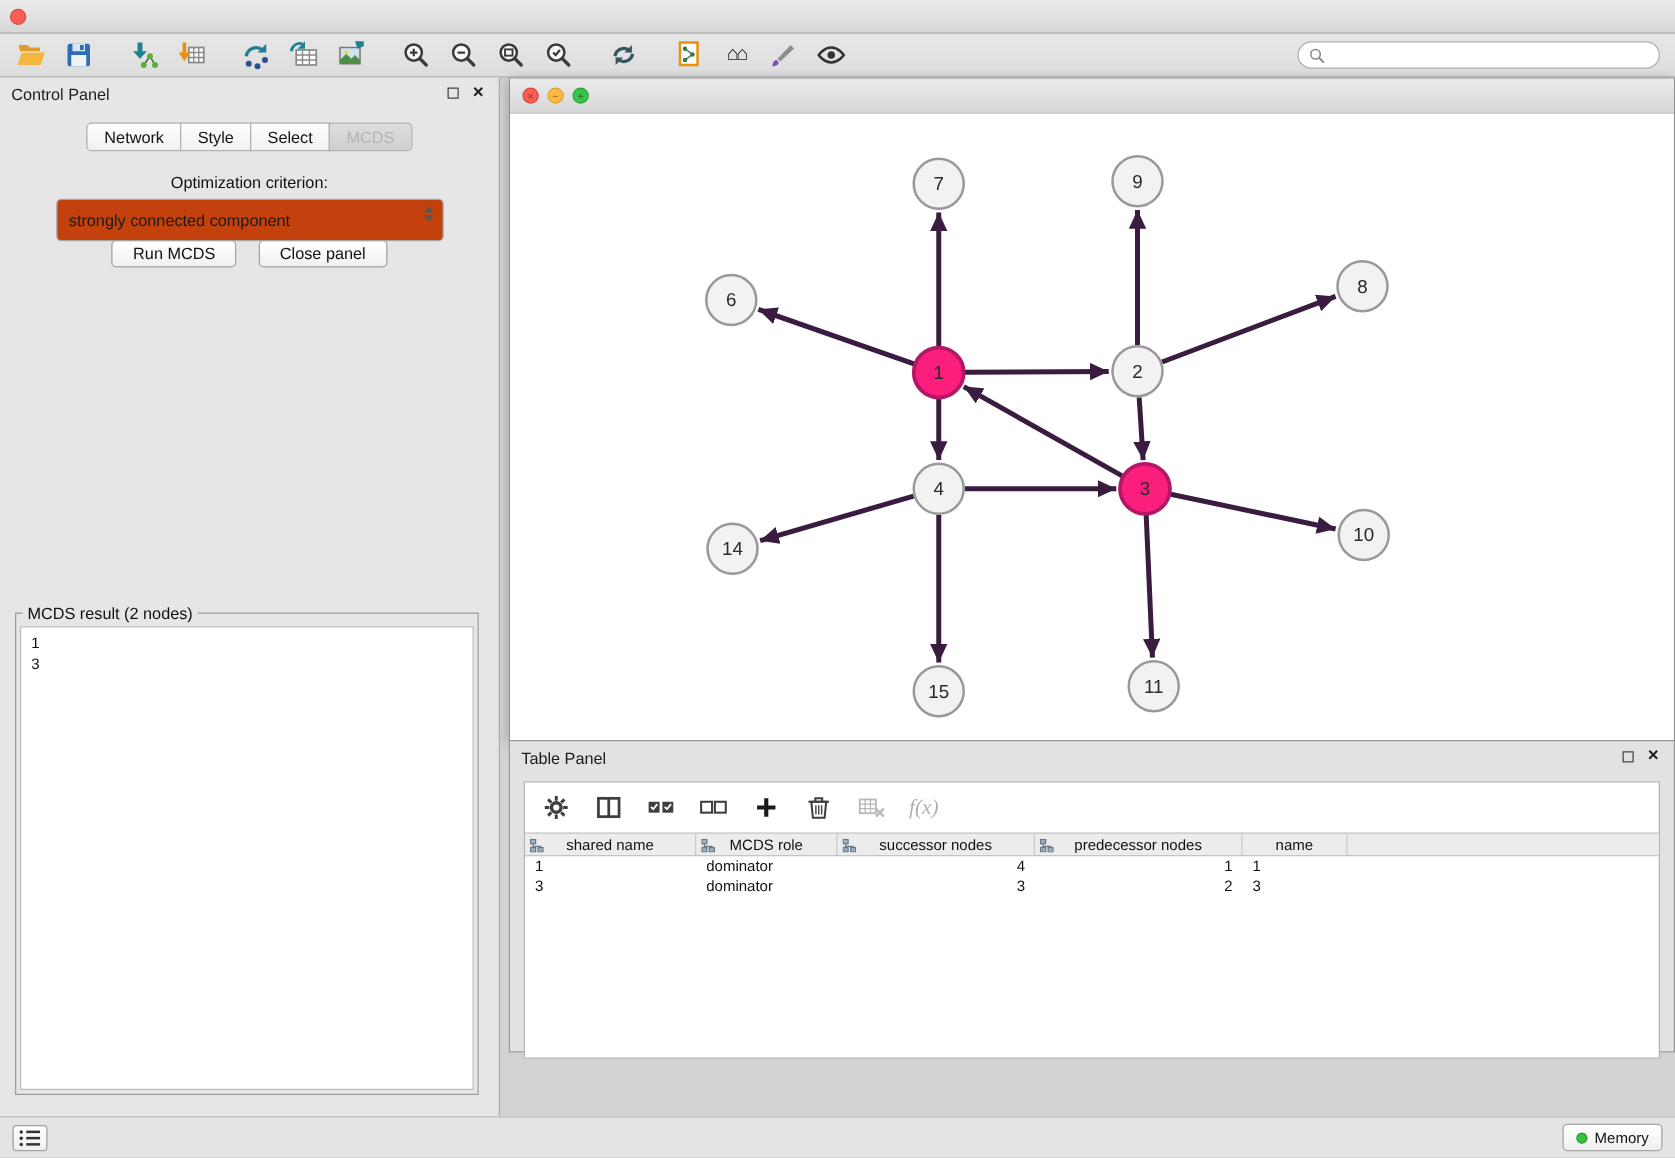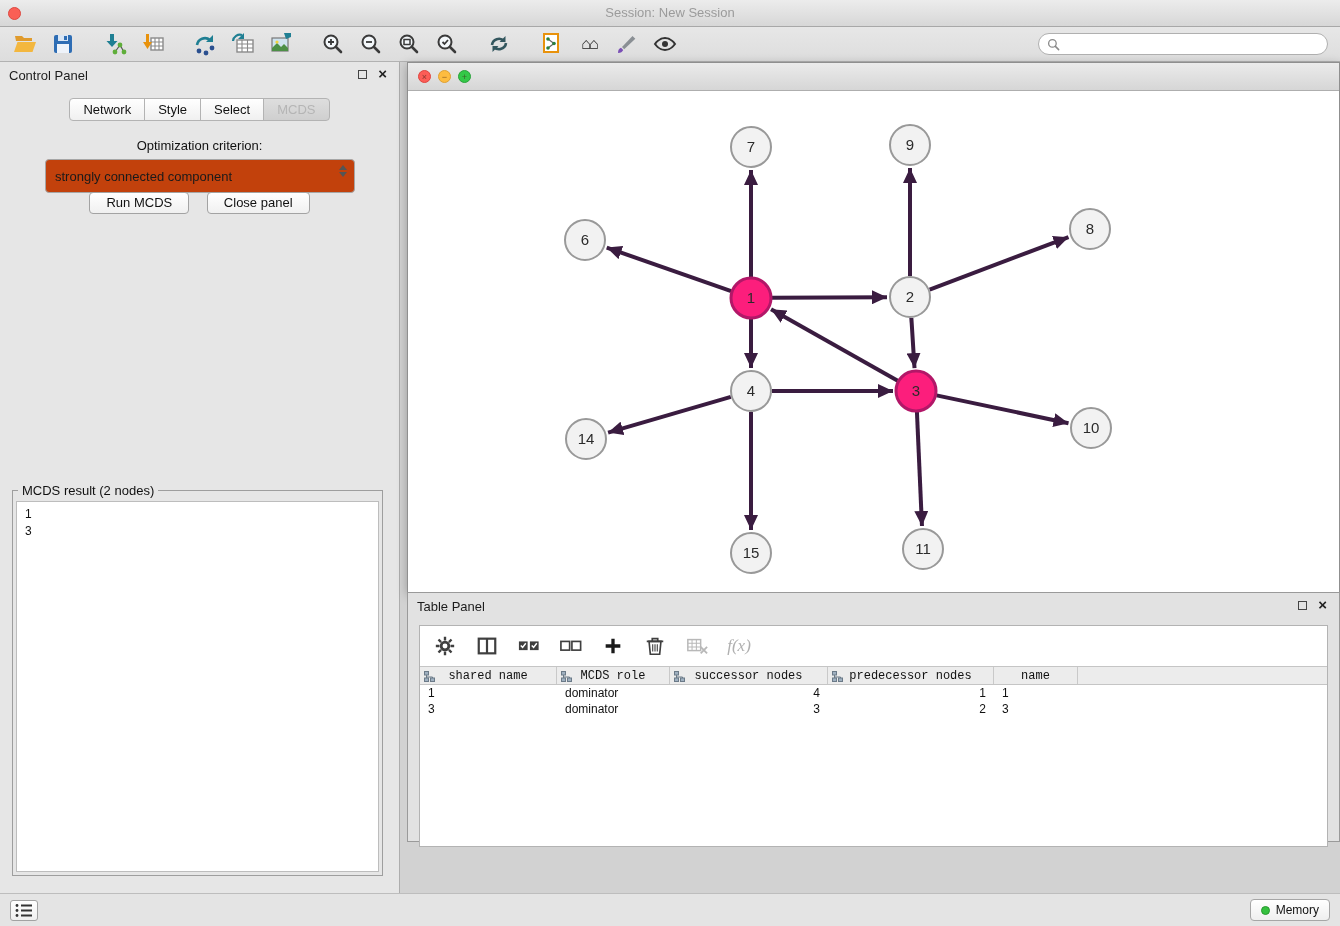--- a/index.html
+++ b/index.html
@@ -68,21 +68,21 @@
   .tl.yellow { background:#fdbc40; border:1px solid #dfa133; }
   .tl.green { background:#34c848; border:1px solid #2aa23a; }
   .net-canvas { position:relative; width:931px; height:501px; background:#fff; }
 
   
   .table-panel { position:absolute; left:407px; top:592px; width:933px; height:250px; background:#e2e2e2; border:1px solid #9a9a9a; }
   .tp-white { position:absolute; left:11px; top:32px; width:909px; height:222px; background:#fff; border:1px solid #b3b3b3; }
   .tp-toolbar { height:40px; display:flex; align-items:center; padding-left:12px; gap:16px; }
   .tp-btn { width:26px; height:26px; display:flex; align-items:center; justify-content:center; }
   .fx-label { font-family:"Liberation Serif","DejaVu Serif",serif; font-style:italic; font-size:17px; color:#b0b0b0; }
-  .thead { display:flex; height:19px; background:#ececec; border-top:1px solid #c5c5c5; border-bottom:1px solid #c5c5c5;font-family:Liberation Mono, monospace; }
+  .thead { display:flex; height:19px; background:#ececec; border-top:1px solid #c5c5c5; border-bottom:1px solid #c5c5c5; }
   .th { position:relative; border-right:1px solid #c9c9c9; font-size:12px; color:#111;
     display:flex; align-items:center; justify-content:center; }
   .th .mini-tree { position:absolute; left:4px; top:4px; }
   .trow { display:flex; height:16px; font-size:12px; color:#111; }
   .td { padding:1px 8px 0 8px; overflow:hidden; white-space:nowrap; }
   .td.num { text-align:right; }
   .c0 { width:137px; } .c1 { width:113px; } .c2 { width:158px; } .c3 { width:166px; } .c4 { width:84px; } .cf { flex:1; border-right:none; }
   .tp-tabs { position:absolute; bottom:9px; left:0; right:0; text-align:center; }
   .tp-tab { display:inline-block; padding:3px 12px; font-size:13px; border:1px solid #b0b0b0; margin-left:-1px;
     background:linear-gradient(#ffffff,#f1f1f1); color:#111; }
@@ -98,21 +98,20 @@
     border:1px solid #a6a6a6; border-radius:4px; display:flex; align-items:center; gap:6px; font-size:12px; color:#111; }
   .mem-dot { width:9px; height:9px; border-radius:50%; background:#35c13f; border:1px solid #27992f; }
 </style>
 </head>
 <body>
 
 <div class="app">
 
   <div class="titlebar">
     <span class="tl-red-main"></span>
-    <span class="title">Session: New Session</span>
   </div>
 
   <div class="toolbar">
     <div class="tbgroup">
       <span class="tb">
         <svg width="26" height="24" viewBox="0 0 24 24">
           <path d="M2 4h7l2 2h8v3H3z" fill="#e09b2d"></path>
           <path d="M1 20l3.5-10H23l-3.5 10z" fill="#f3b73f"></path>
         </svg>
       </span>

